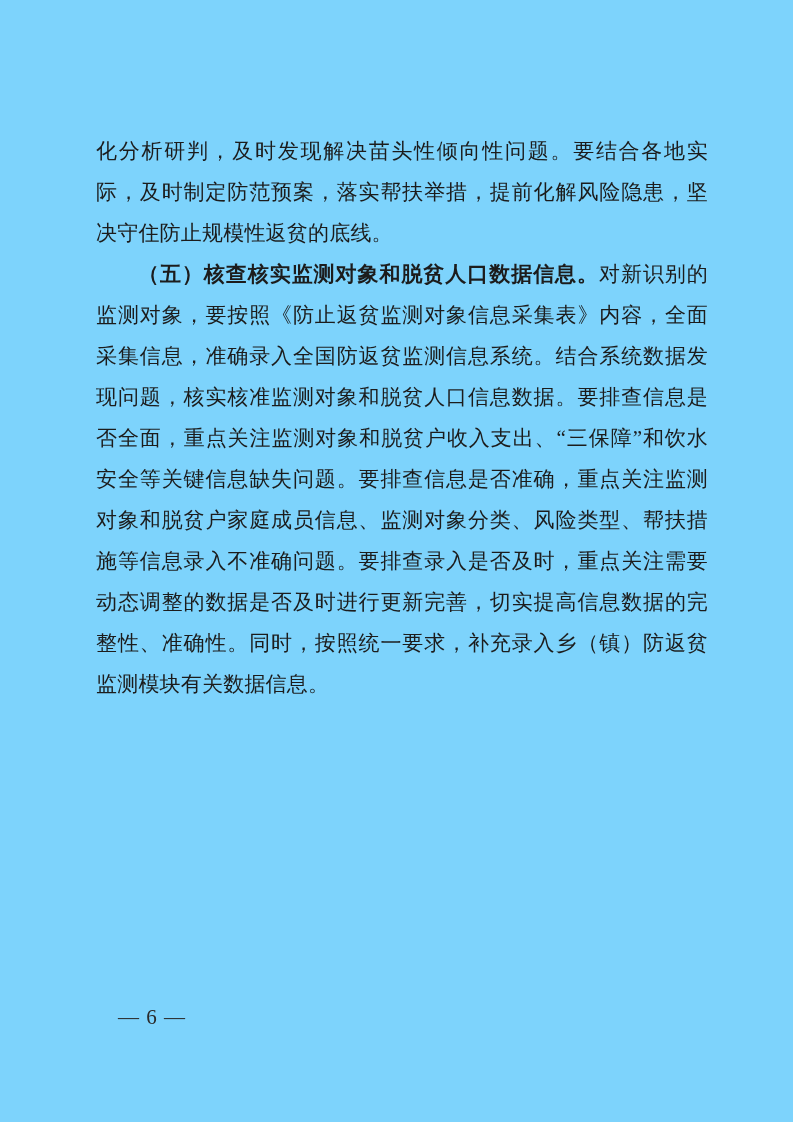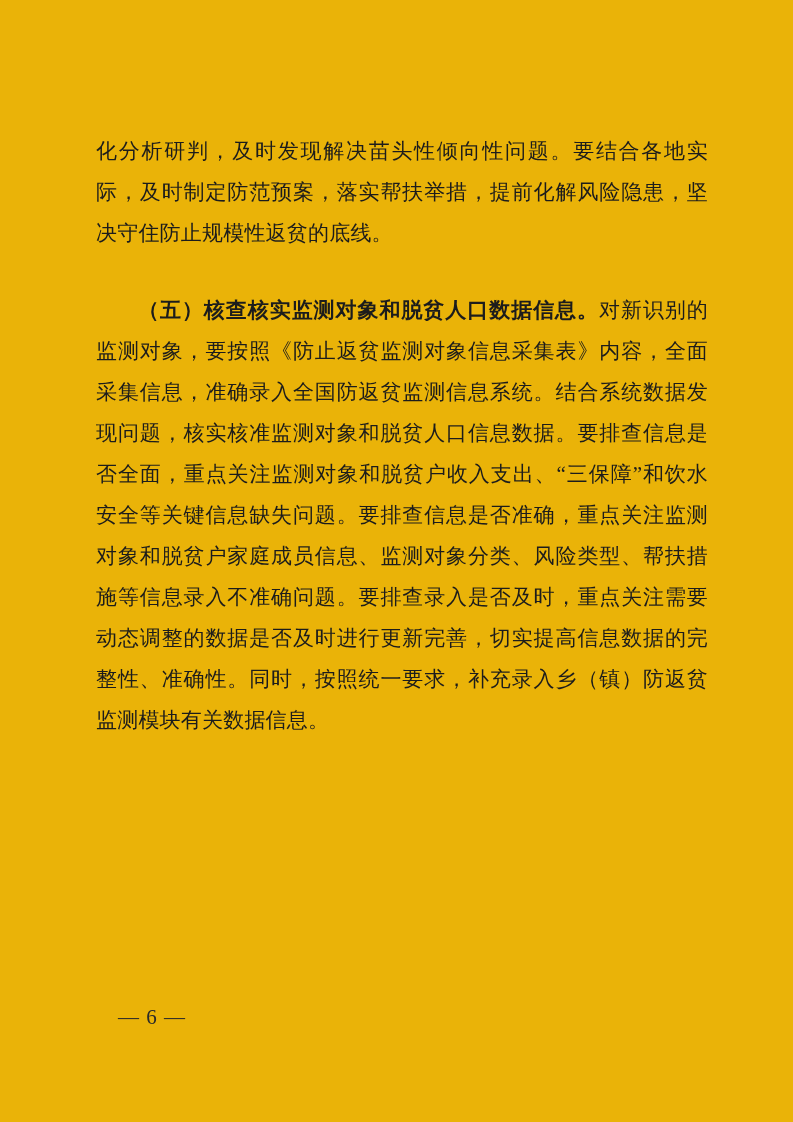--- a/index.html
+++ b/index.html
@@ -4,21 +4,21 @@
 <style>
   html, body {
     margin: 0;
     padding: 0;
     background: #ffffff;
   }
   .page {
     position: relative;
     width: 793px;
     height: 1122px;
-    background: #eab308;
+    background: #7dd3fc;
     overflow: hidden;
     font-family: "Liberation Serif", serif;
     color: #1c1c1c;
   }
   .doc-body {
     position: absolute;
     left: 96px;
     top: 131px;
     width: 612px;
     font-size: 21px;
@@ -26,21 +26,20 @@
     text-align: justify;
     text-align-last: left;
     letter-spacing: 0.2px;
   }
   .para {
     margin: 0;
     padding: 0;
   }
   .para.indent {
     text-indent: 2em;
-    margin-top: 36px;
   }
   .item-heading {
     font-weight: bold;
   }
   .page-footer {
     position: absolute;
     left: 118px;
     top: 1002px;
     font-size: 21px;
     line-height: 30px;

